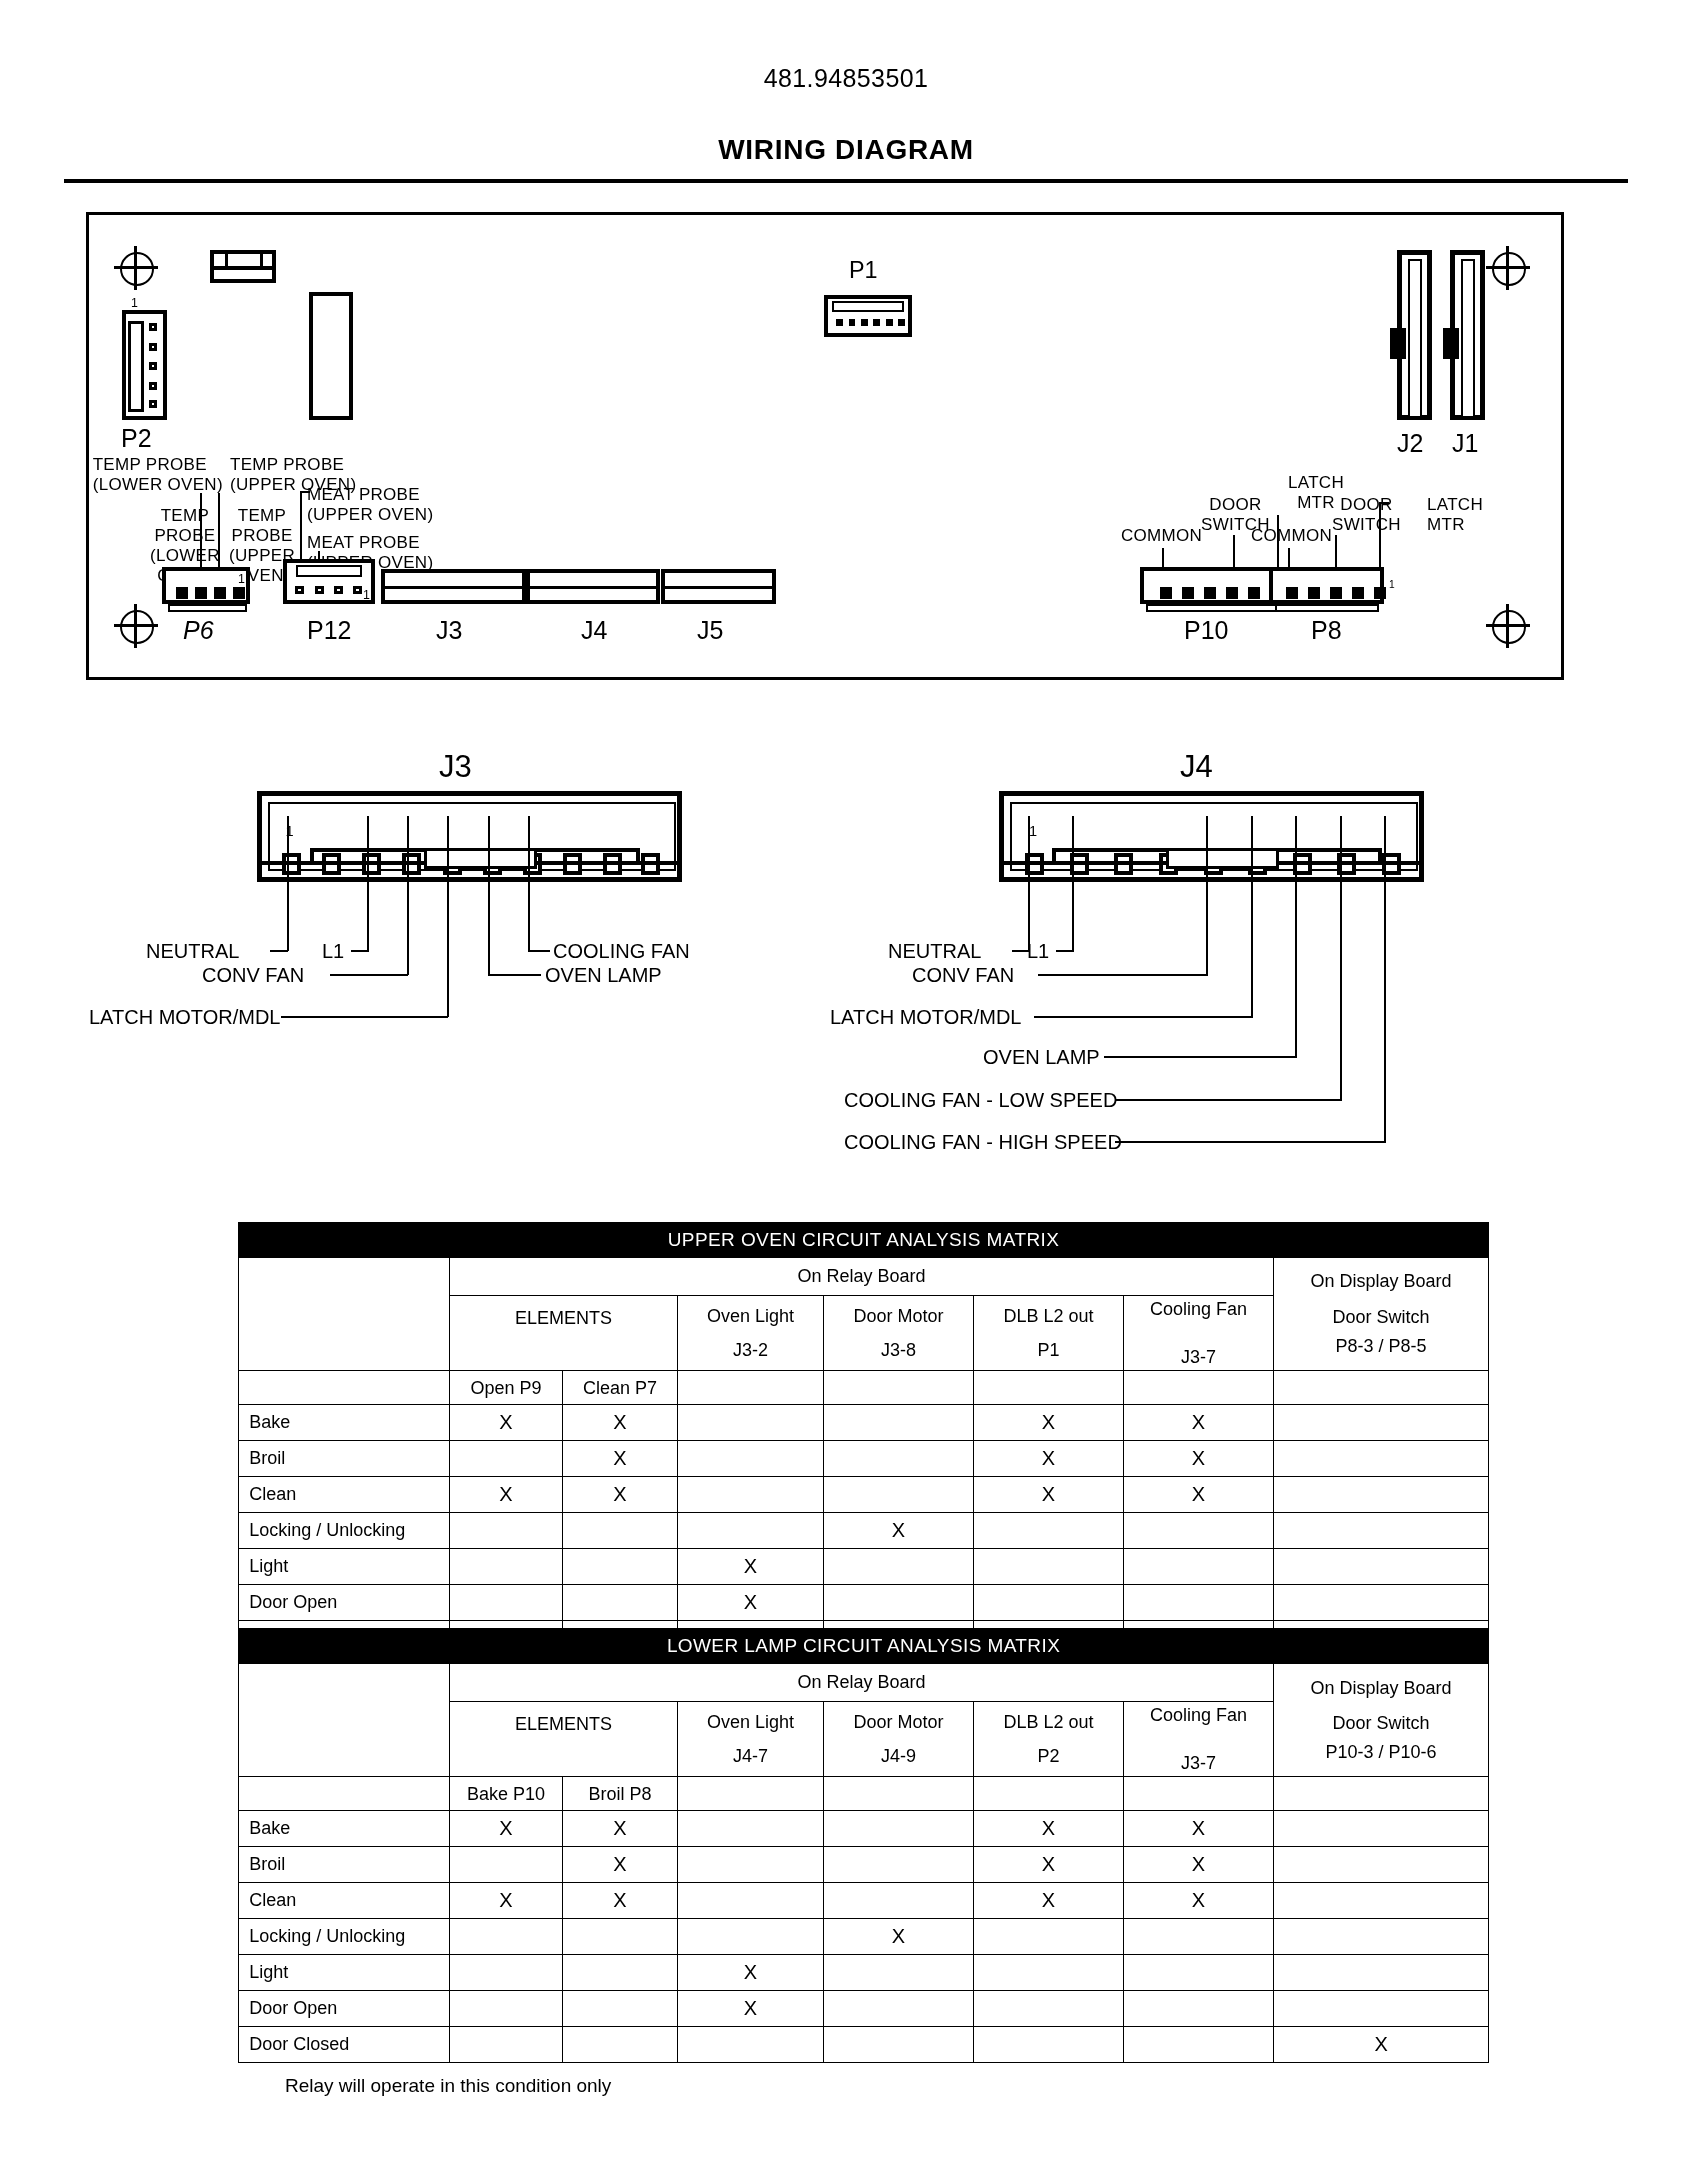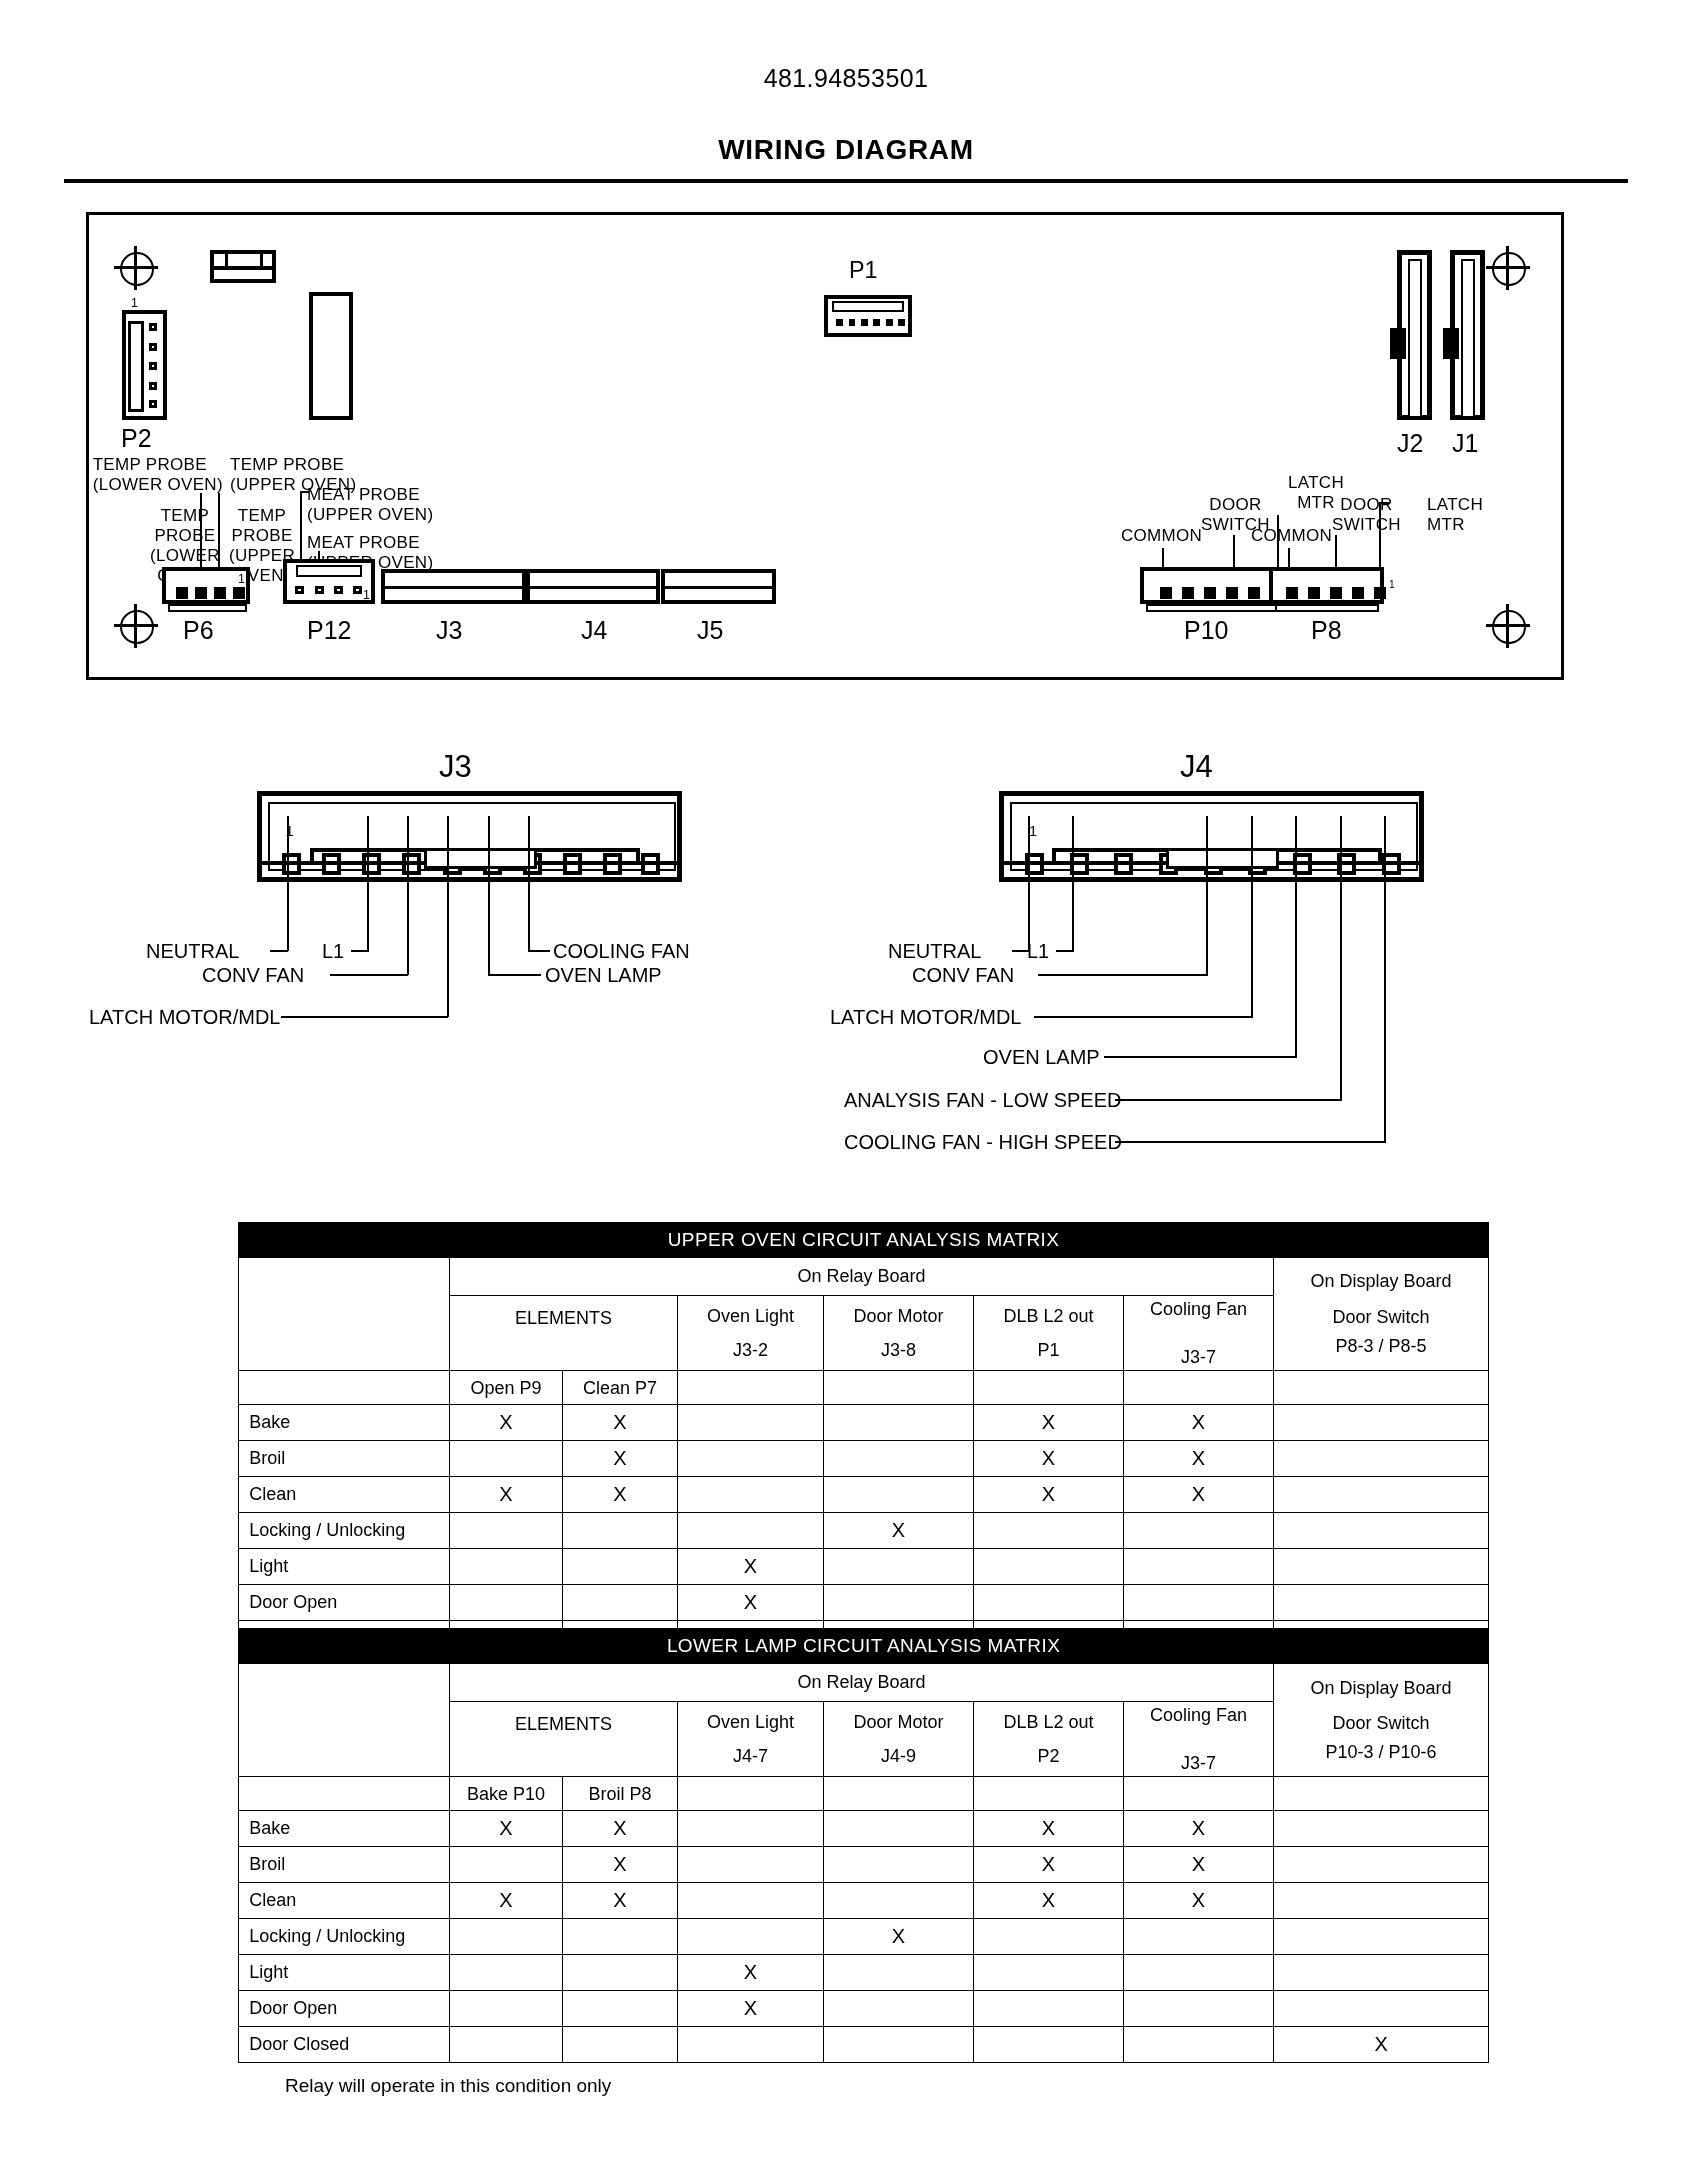--- a/index.html
+++ b/index.html
@@ -223,21 +223,21 @@
   <div class="vline" style="left:229px;top:336px;height:42px;"></div>
 
   <div class="conn" style="left:73px;top:352px;width:88px;height:37px;">
     <div class="pin" style="left:10.2px;top:16px;width:11.7px;height:11.7px;"></div>
     <div class="pin" style="left:29px;top:16px;width:11.7px;height:11.7px;"></div>
     <div class="pin" style="left:48px;top:16px;width:11.7px;height:11.7px;"></div>
     <div class="pin" style="left:67px;top:16px;width:11.7px;height:11.7px;"></div>
   </div>
   <div style="position:absolute;left:79px;top:389px;width:79px;height:8px;border:2.9px solid #000;background:#fff;"></div>
   <div class="pinnum" style="left:149px;top:358px;">1</div>
-  <div class="name" style="left:94px;top:403px;">P6</div>
+  <div class="name" style="left:94px;top:403px;font-style:italic;">P6</div>
 
   <div class="conn" style="left:194px;top:344px;width:92px;height:45px;">
     <div style="position:absolute;left:8.8px;top:2.2px;width:66px;height:11.7px;border:2.9px solid #000;background:#fff;"></div>
     <div class="pin-sq" style="left:8px;top:22.7px;width:8.8px;height:8.8px;"></div>
     <div class="pin-sq" style="left:28px;top:22.7px;width:8.8px;height:8.8px;"></div>
     <div class="pin-sq" style="left:47px;top:22.7px;width:8.8px;height:8.8px;"></div>
     <div class="pin-sq" style="left:66px;top:22.7px;width:8.8px;height:8.8px;"></div>
   </div>
   <div class="pinnum" style="left:274px;top:374px;">1</div>
   <div class="name" style="left:218px;top:403px;">P12</div>
@@ -380,21 +380,21 @@
 <div class="lead-h" style="left:1034px;top:1016px;width:219px;"></div>
 <div class="lead-h" style="left:1104px;top:1056px;width:193px;"></div>
 <div class="lead-h" style="left:1115px;top:1099px;width:227px;"></div>
 <div class="lead-h" style="left:1115px;top:1141px;width:271px;"></div>
 
 <div class="dlabel" style="left:888px;top:941px;">NEUTRAL</div>
 <div class="dlabel" style="left:1027px;top:941px;">L1</div>
 <div class="dlabel" style="left:912px;top:965px;">CONV FAN</div>
 <div class="dlabel" style="left:830px;top:1007px;">LATCH MOTOR/MDL</div>
 <div class="dlabel" style="left:983px;top:1047px;">OVEN LAMP</div>
-<div class="dlabel" style="left:844px;top:1090px;">ANALYSIS FAN - LOW SPEED</div>
+<div class="dlabel" style="left:844px;top:1090px;">COOLING FAN - LOW SPEED</div>
 <div class="dlabel" style="left:844px;top:1132px;">COOLING FAN - HIGH SPEED</div>
 
 <table class="matrix" id="table-upper" style="top:1222px;">
   <colgroup>
     <col style="width:211px">
       <col style="width:113px">
       <col style="width:115px">
     <col style="width:146px">
       <col style="width:150px">
       <col style="width:150px">

